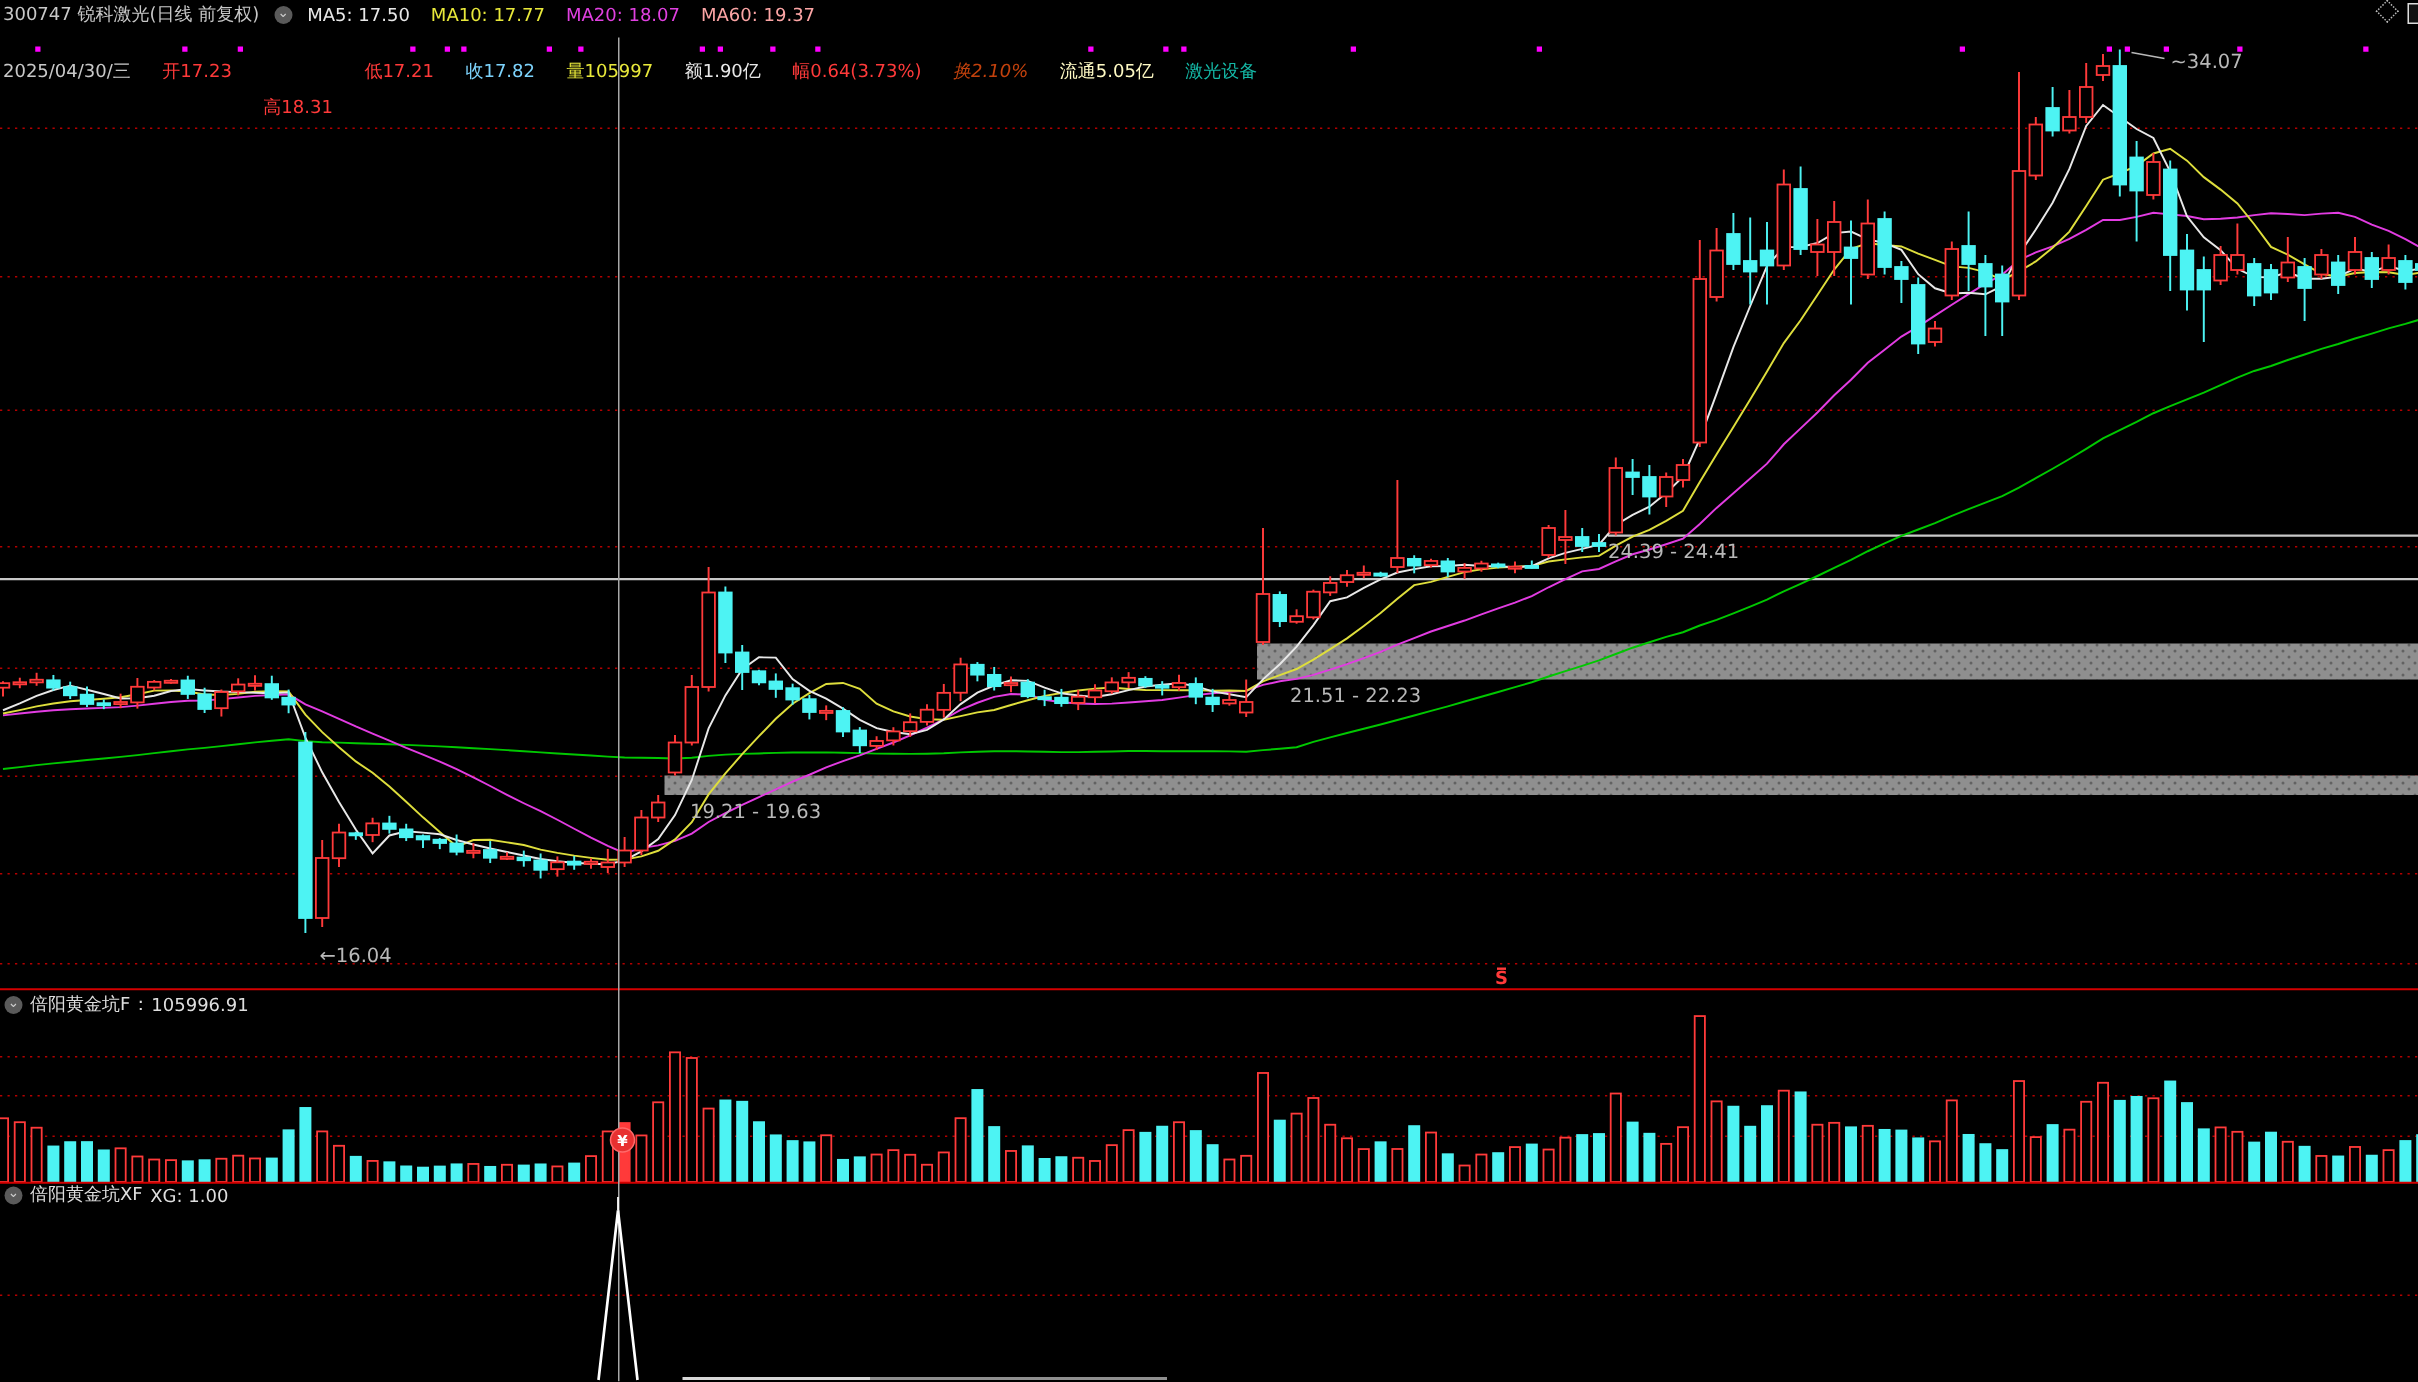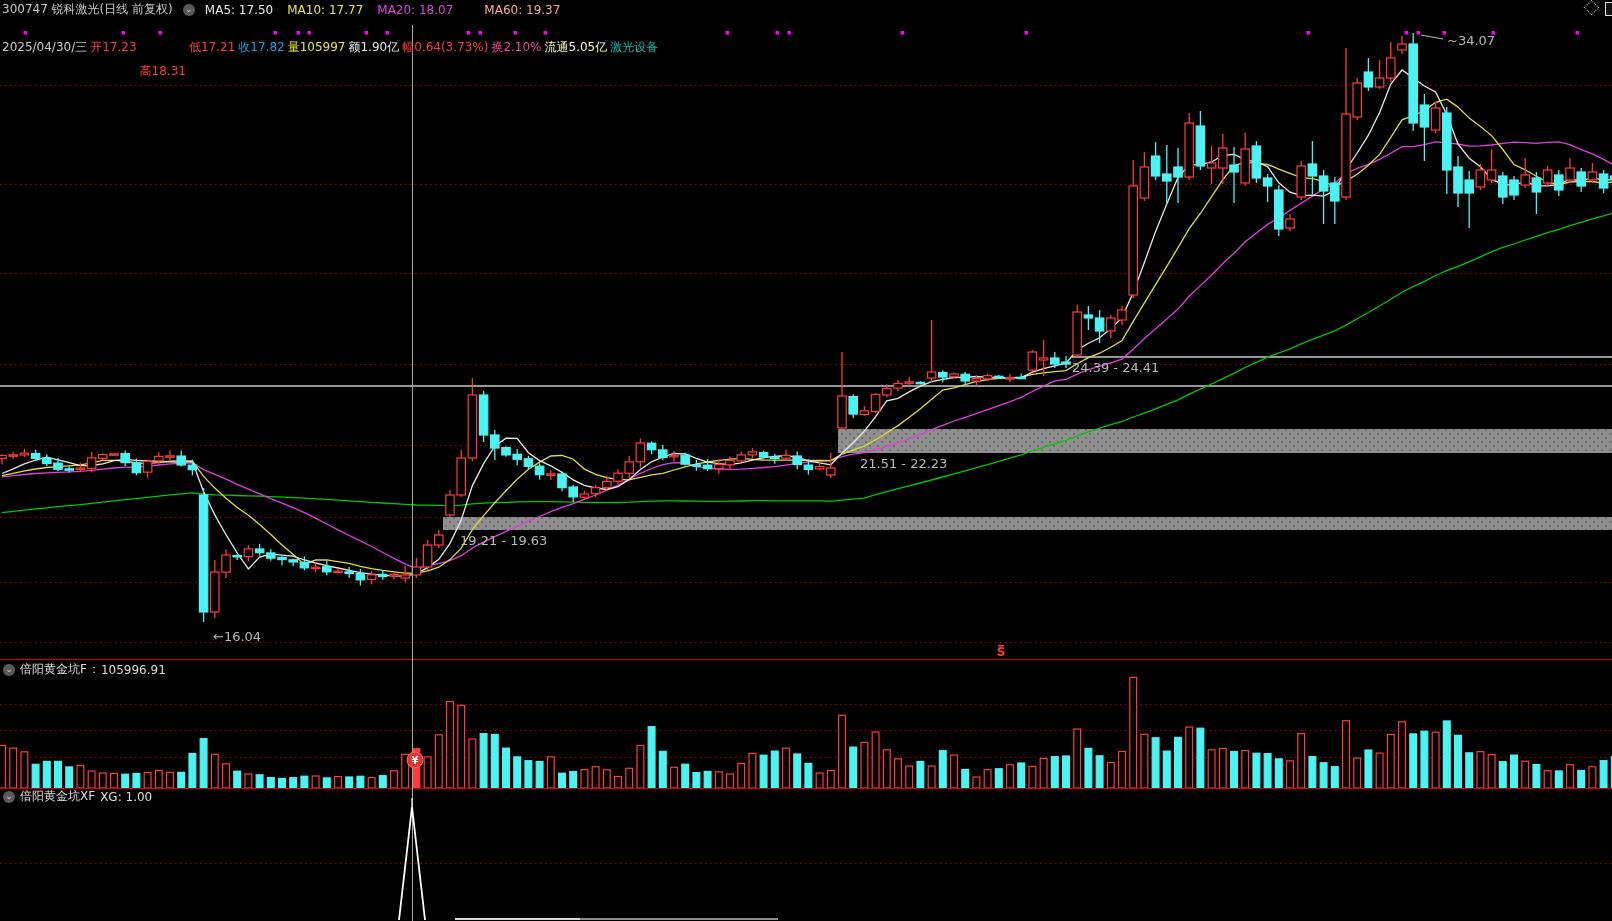--- a/index.html
+++ b/index.html
@@ -1,53 +1,53 @@
 <!DOCTYPE html>
 <html><head>
 <meta charset="utf-8">
 <style>
   html,body{margin:0;padding:0;background:#000;}
   body{width:1612px;height:921px;position:relative;overflow:hidden;
        font-family:"DejaVu Sans","Liberation Sans",sans-serif;}
   #stage{position:absolute;left:0;top:0;width:1612px;height:921px;}
   .hline{position:absolute;left:2px;top:1px;display:flex;align-items:center;gap:10px;
          font-size:12px;white-space:nowrap;z-index:5;}
-  .hline2{position:absolute;left:2px;top:15px;display:flex;align-items:center;gap:3px;
+  .hline2{position:absolute;left:2px;top:15px;display:flex;align-items:center;gap:21px;
           font-size:12px;white-space:nowrap;z-index:5;}
   .cicon{display:inline-block;width:12px;height:12px;border-radius:50%;background:#5a5a5a;
          color:#cfcfcf;font-size:9px;line-height:10px;text-align:center;vertical-align:middle;}
   .pane-label{position:absolute;display:flex;align-items:center;gap:5px;font-size:12px;
               color:#dedede;z-index:6;white-space:nowrap;}
   svg{position:absolute;left:0;top:0;}
   .diamond{position:absolute;left:1586px;top:2px;width:9px;height:9px;border:1px dotted #bbb;
            transform:rotate(45deg);z-index:7;}
   .part-square{position:absolute;left:1605px;top:2px;width:9px;height:12px;border:1.5px solid #ddd;
            background:#111;z-index:7;}
 </style>
 </head>
 <body>
 
 <div id="stage">
 
   <div class="hline">
     <span style="color:#c8c8c8;">300747 锐科激光(日线 前复权)</span>
     <span class="cicon">⌄</span>
-    <span id="ma-tokens"><span style="color: rgb(232, 232, 232); margin-right: 14px;">MA5: 17.50</span><span style="color: rgb(232, 232, 58); margin-right: 14px;">MA10: 17.77</span><span style="color: rgb(224, 64, 224); margin-right: 31px;">MA20: 18.07</span><span style="color: #fca5a5; margin-right: 14px;">MA60: 19.37</span></span>
+    <span id="ma-tokens"><span style="color: rgb(232, 232, 232); margin-right: 14px;">MA5: 17.50</span><span style="color: rgb(232, 232, 58); margin-right: 14px;">MA10: 17.77</span><span style="color: rgb(224, 64, 224); margin-right: 14px;">MA20: 18.07</span><span style="color: #fca5a5; margin-right: 14px;">MA60: 19.37</span></span>
   </div>
 
   <div class="hline2" id="info-tokens">
       <span style="color: rgb(200, 200, 200);">2025/04/30/三</span>
       <span style="color: rgb(255, 58, 58);">开17.23</span>
       <span style="color: rgb(255, 58, 58); margin-top: 48px;">高18.31</span>
       <span style="color: rgb(255, 58, 58);">低17.21</span>
-      <span style="color: #0ea5e9;">收17.82</span>
+      <span style="color: #7dd3fc;">收17.82</span>
       <span style="color: rgb(232, 232, 58);">量105997</span>
       <span style="color: rgb(232, 232, 232);">额1.90亿</span>
       <span style="color: rgb(255, 58, 58);">幅0.64(3.73%)</span>
-      <span style="color: #ec4899;">换2.10%</span>
+      <span style="color: #c2410c; font-style: italic;">换2.10%</span>
       <span style="color: #fef9c3;">流通5.05亿</span>
       <span style="color: #14b8a6;">激光设备</span>
     </div>
 
   <div class="diamond"></div>
   <div class="part-square"></div>
 
   <div class="pane-label" style="left:3px;top:661px;">
     <span class="cicon">⌄</span>
     <span>倍阳黄金坑F</span>

